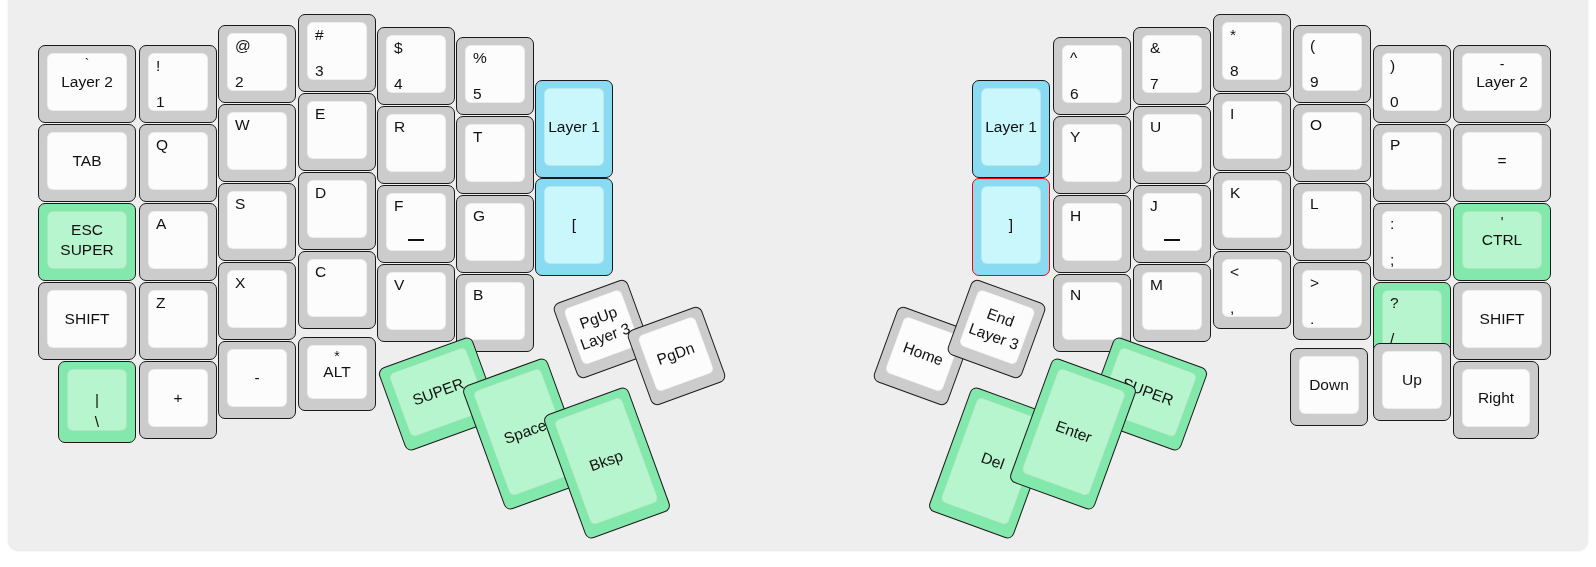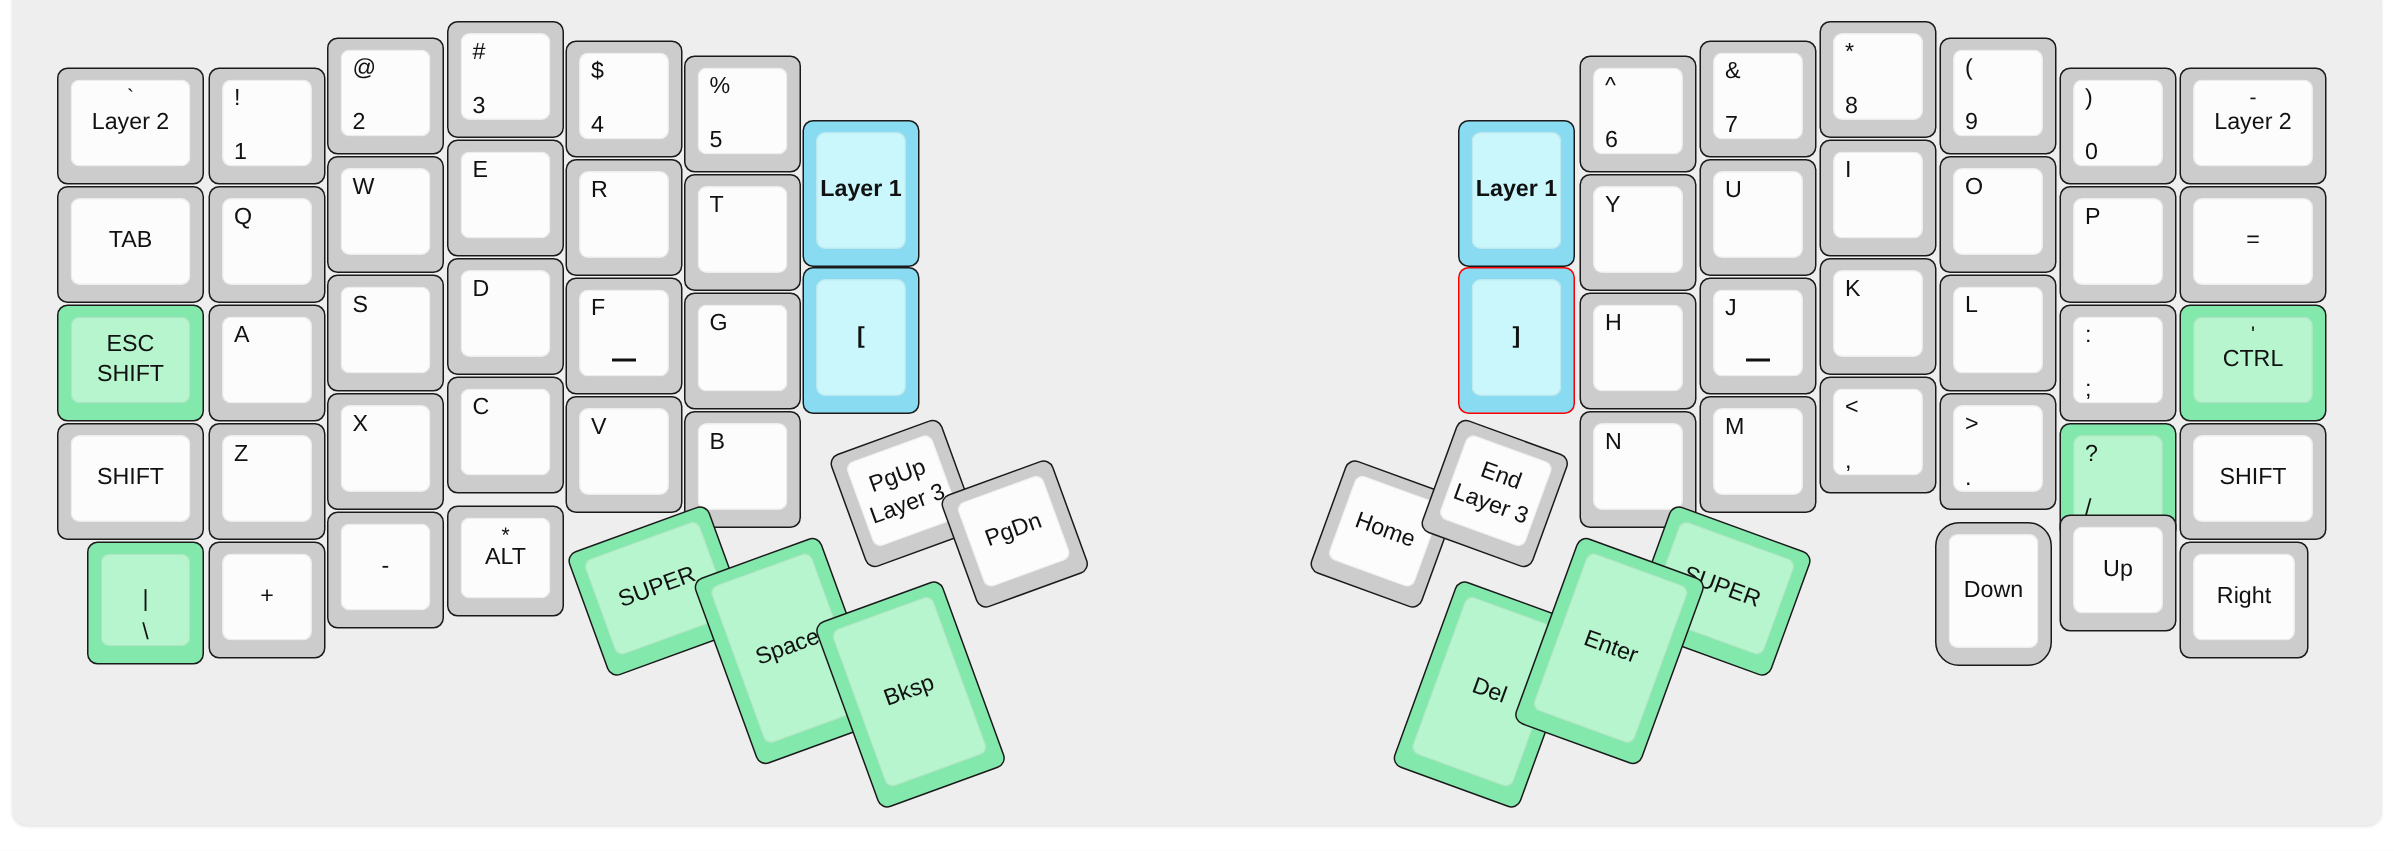--- a/index.html
+++ b/index.html
@@ -52,21 +52,21 @@
     border: 1px solid rgba(0,0,0,0.06);
     display: flex;
     flex-direction: column;
   }
 
   
   .key.green { background: #82e8ac; }
   .key.green .cap { background: #b6f5cd; }
   
   .key.cyan { background: #89dbf2; }
-  .key.cyan .cap { background: #c9f7fc; font-weight: bold; }
+  .key.cyan .cap { background: #c9f7fc; }
   
   .key.sel { border-color: #ff0000; }
 
   
   .lbl {
     position: absolute;
     font-size: 15.5px;
     color: #111111;
     line-height: 1.05;
     white-space: pre;
@@ -129,21 +129,21 @@
           </div>
         </div>
         <div class="key" style="left: 38px; top: 124px; width: 98px; height: 78px;">
           <div class="cap">
             <div class="lbl ct">TAB</div>
           </div>
         </div>
         <div class="key green" style="left: 38px; top: 203px; width: 98px; height: 78px;">
           <div class="cap">
             <div class="lbl ct2">ESC
-SHIFT</div>
+SUPER</div>
           </div>
         </div>
         <div class="key" style="left: 38px; top: 282px; width: 98px; height: 78px;">
           <div class="cap">
             <div class="lbl ct">SHIFT</div>
           </div>
         </div>
         <div class="key green" style="left: 58px; top: 361px; width: 78px; height: 82px;">
           <div class="cap">
             <div class="lbl cstack">|
@@ -400,21 +400,21 @@
           <div class="cap">
             <div class="lbl tl">L</div>
           </div>
         </div>
         <div class="key" style="left: 1293px; top: 262px; width: 78px; height: 78px;">
           <div class="cap">
             <div class="lbl tl">&gt;</div>
             <div class="lbl bl">.</div>
           </div>
         </div>
-        <div class="key" style="left: 1290px; top: 348px; width: 78px; height: 96px; border-radius: 16px;">
+        <div class="key" style="left: 1290px; top: 348px; width: 78px; height: 78px;">
           <div class="cap">
             <div class="lbl ct">Down</div>
           </div>
         </div>
         <div class="key" style="left: 1373px; top: 45px; width: 78px; height: 78px;">
           <div class="cap">
             <div class="lbl tl">)</div>
             <div class="lbl bl">0</div>
           </div>
         </div>

